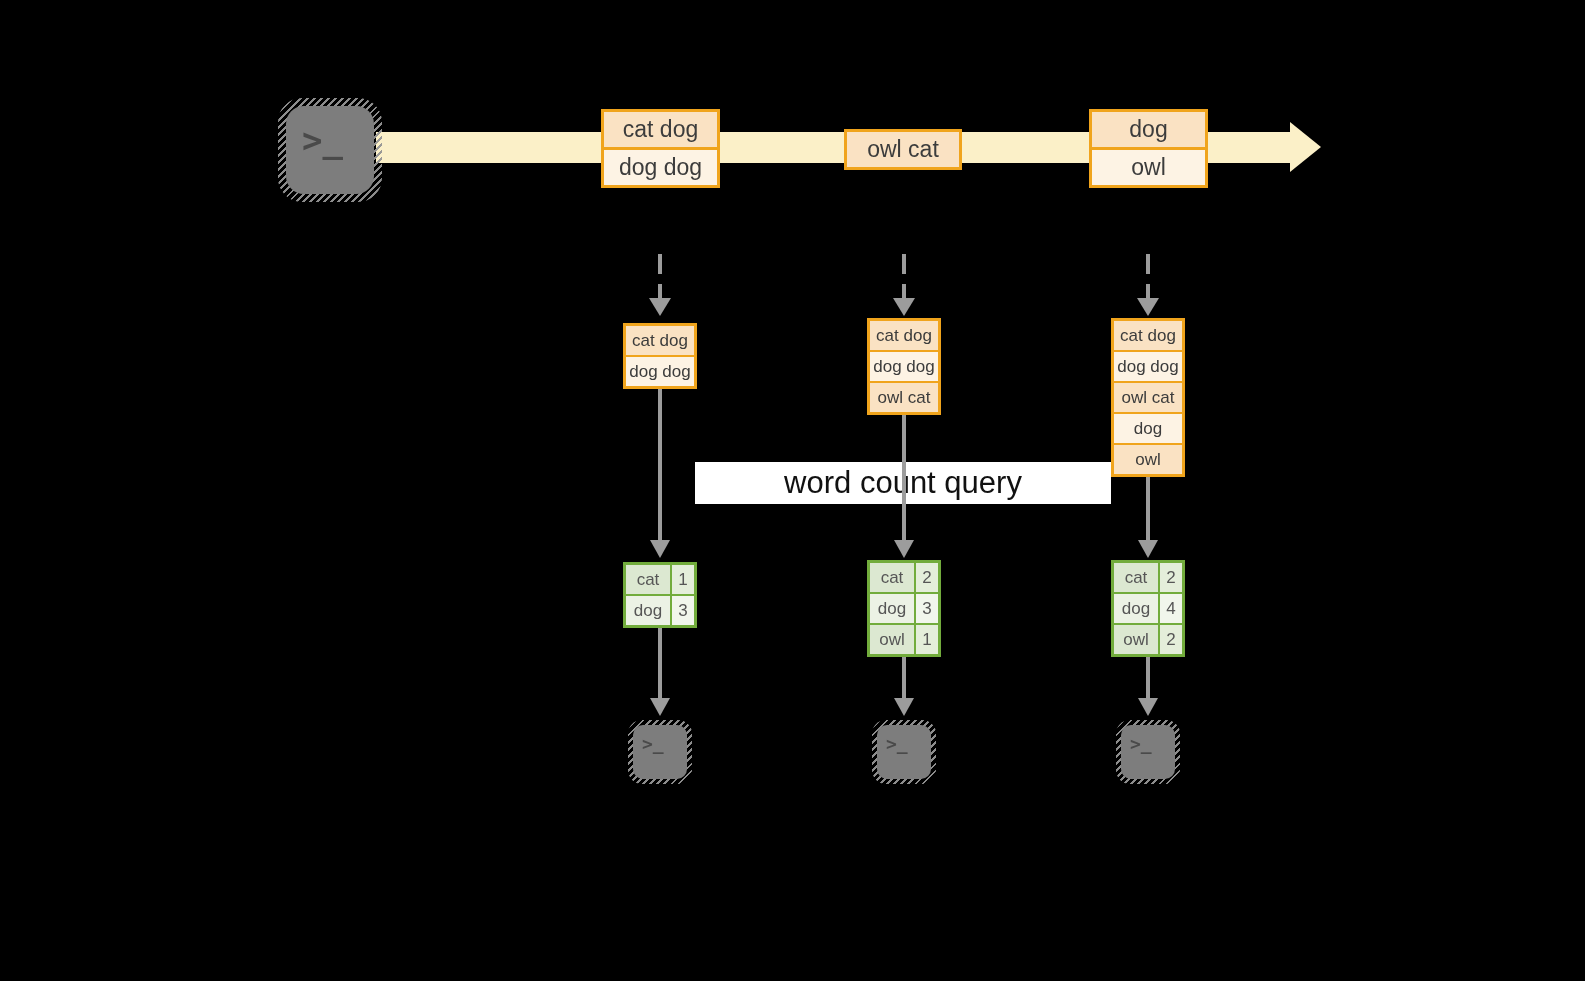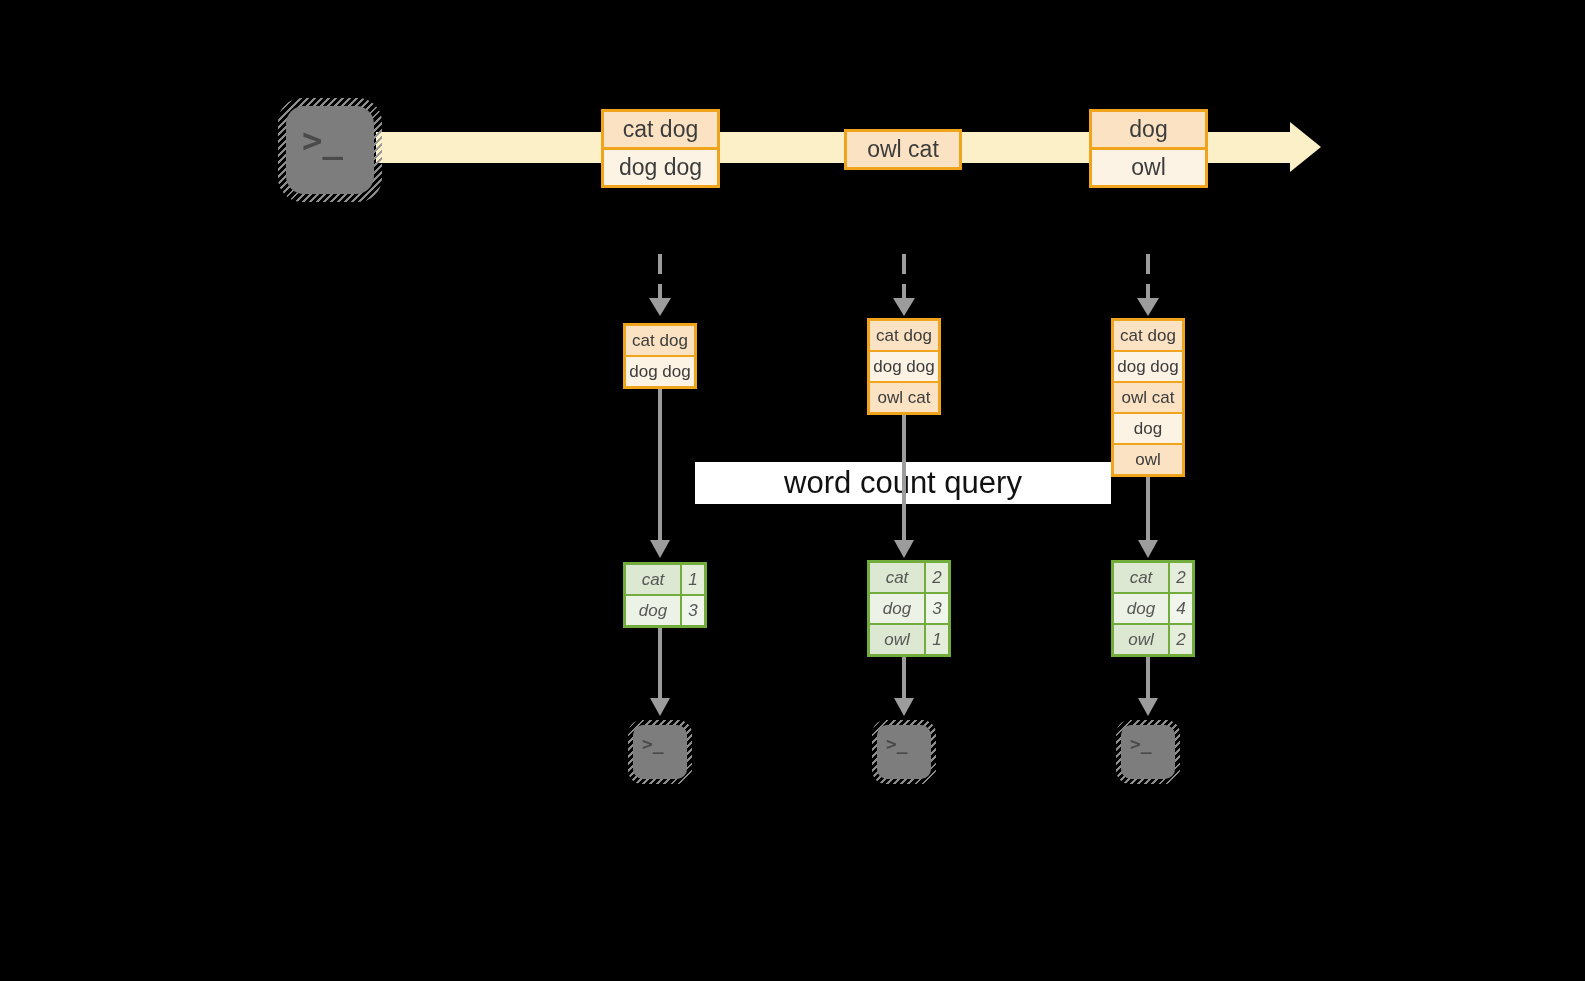--- a/index.html
+++ b/index.html
@@ -52,21 +52,21 @@
     border-left:11px solid transparent; border-right:11px solid transparent; border-top:18px solid var(--arrow);}
   
   .vline{position:absolute; width:4px; background:var(--arrow); z-index:2;}
   .vhead{position:absolute; width:0; height:0; z-index:2;
     border-left:10px solid transparent; border-right:10px solid transparent; border-top:18px solid var(--arrow);}
   
   .strip{position:absolute; left:695px; top:462px; width:416px; height:42px; background:var(--query_bg); z-index:1;
     display:flex; align-items:center; justify-content:center;
     font-size:31px; color:var(--query_text); white-space:nowrap;}
   
-  .gtable{position:absolute; width:84px; border:3px solid var(--green); box-sizing:border-box; z-index:3; background:var(--green);font-style:italic;}
+  .gtable{position:absolute; width:74px; border:3px solid var(--green); box-sizing:border-box; z-index:3; background:var(--green);}
   .grow{display:flex; height:29px;}
   .grow + .grow{border-top:2px solid var(--green);}
   .gword{flex:1; display:flex; align-items:center; justify-content:center;
     font-size:17px; color:var(--table_text); border-right:2px solid var(--green); white-space:nowrap;}
   .gnum{width:22px; display:flex; align-items:center; justify-content:center;
     font-size:17px; color:var(--table_text);}
   .grow:nth-child(odd) .gword{background:var(--green_word_dark);}
   .grow:nth-child(odd) .gnum{background:var(--green_num_dark);}
   .grow:nth-child(even) .gword{background:var(--green_word_light);}
   .grow:nth-child(even) .gnum{background:var(--green_num_light);}

